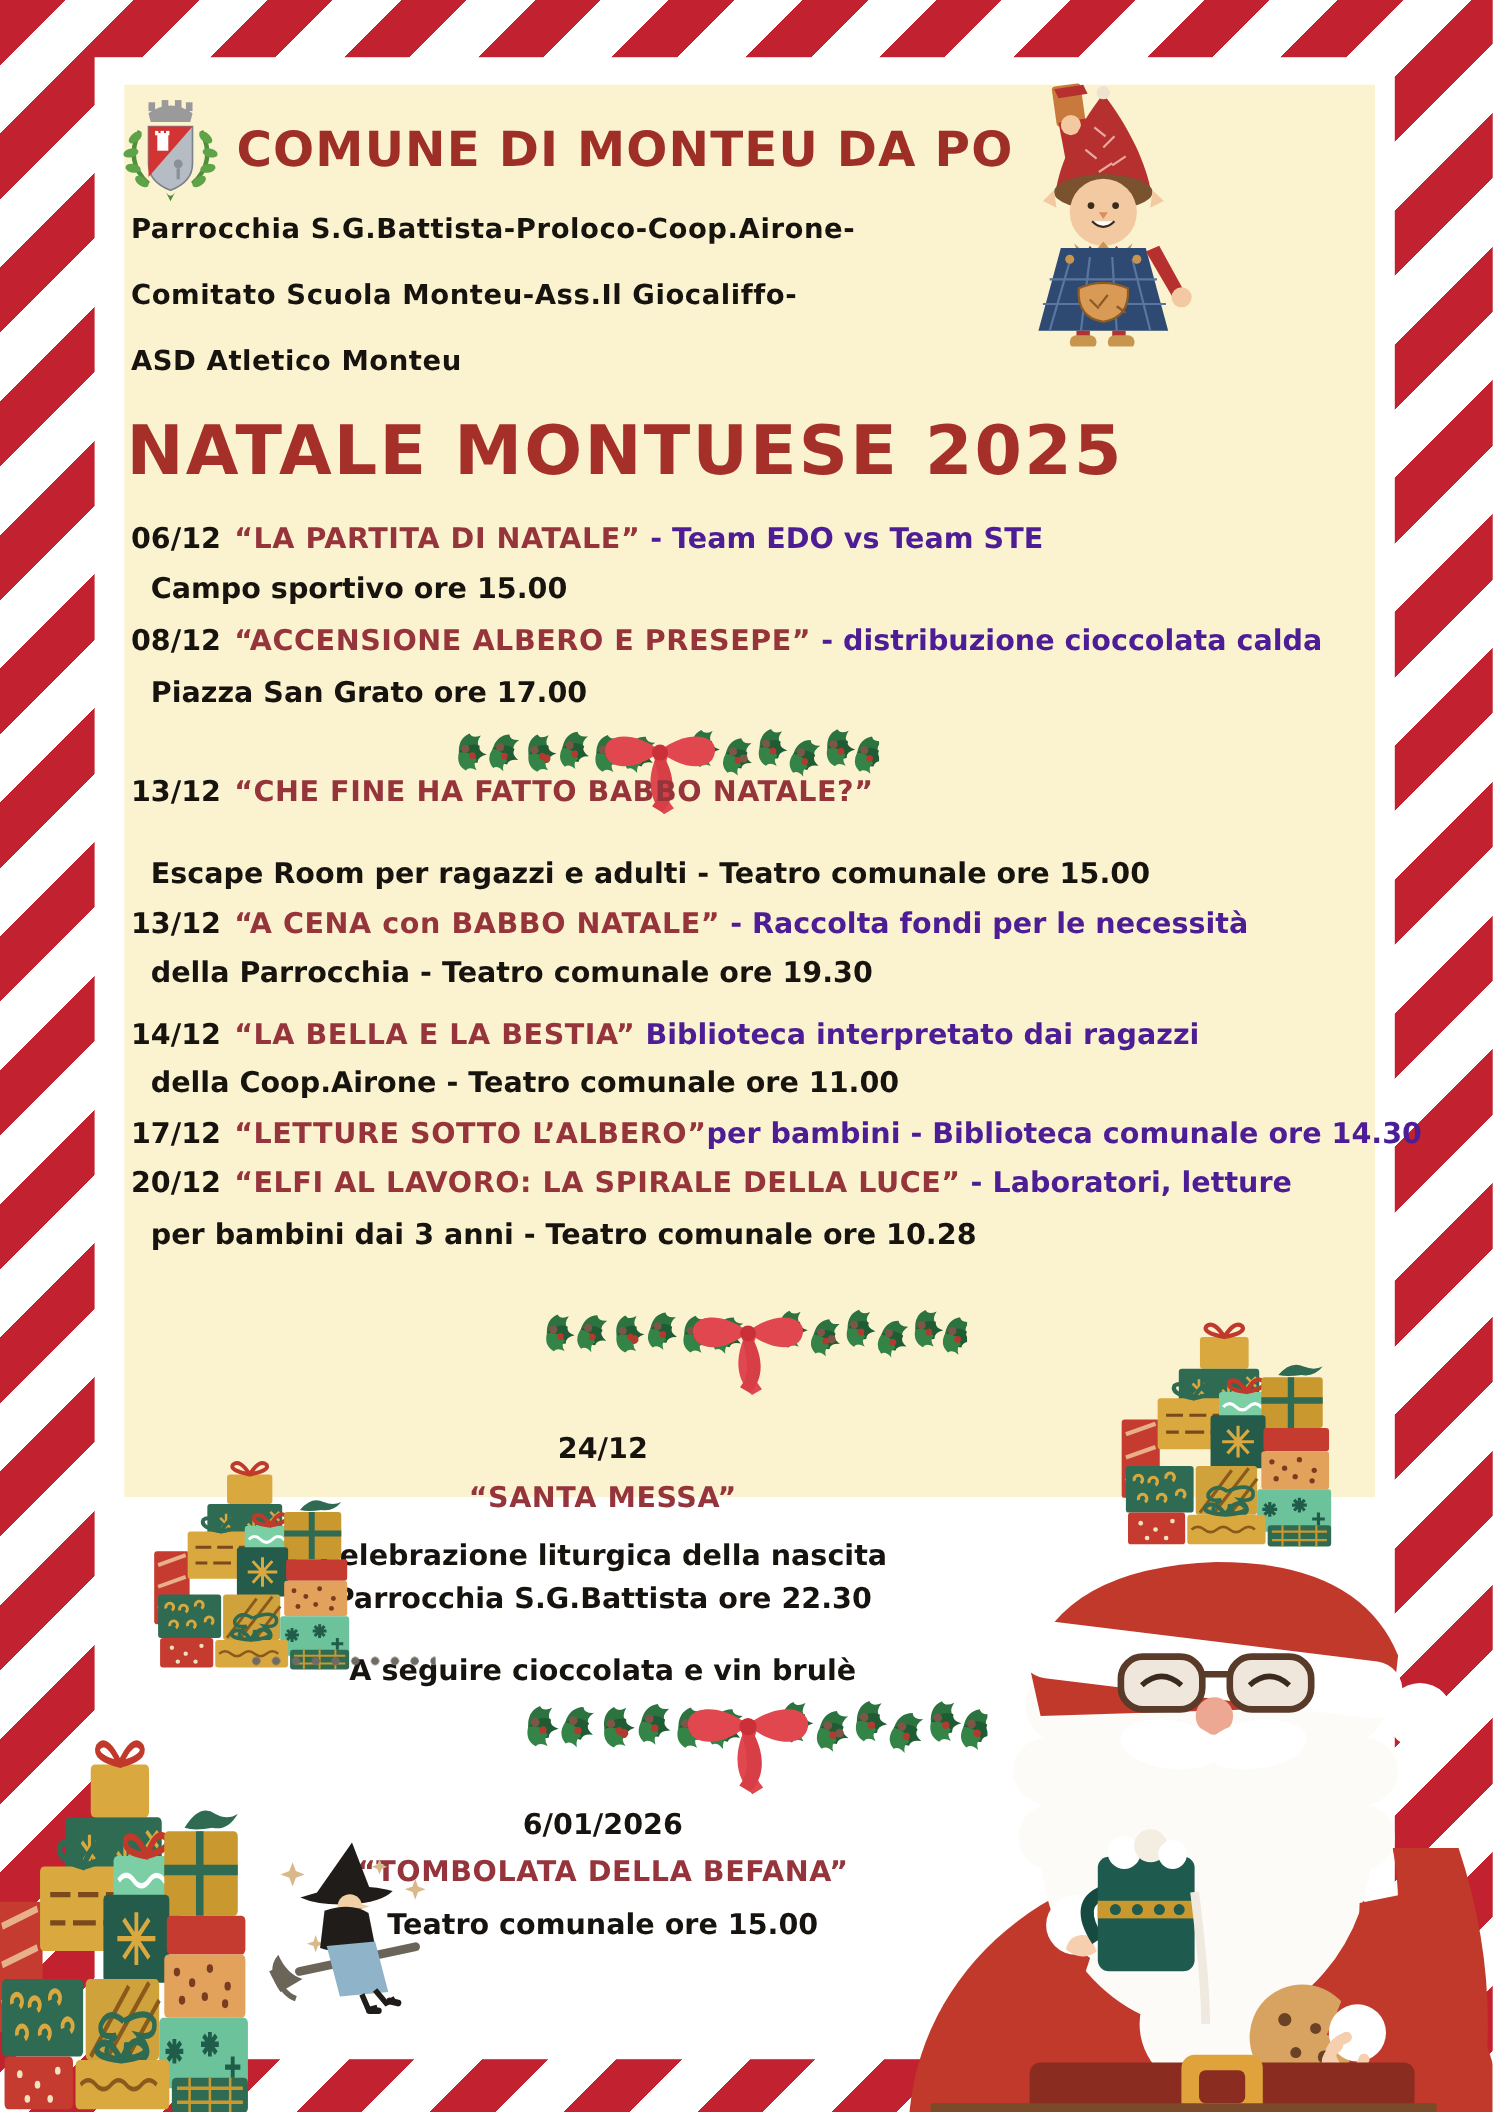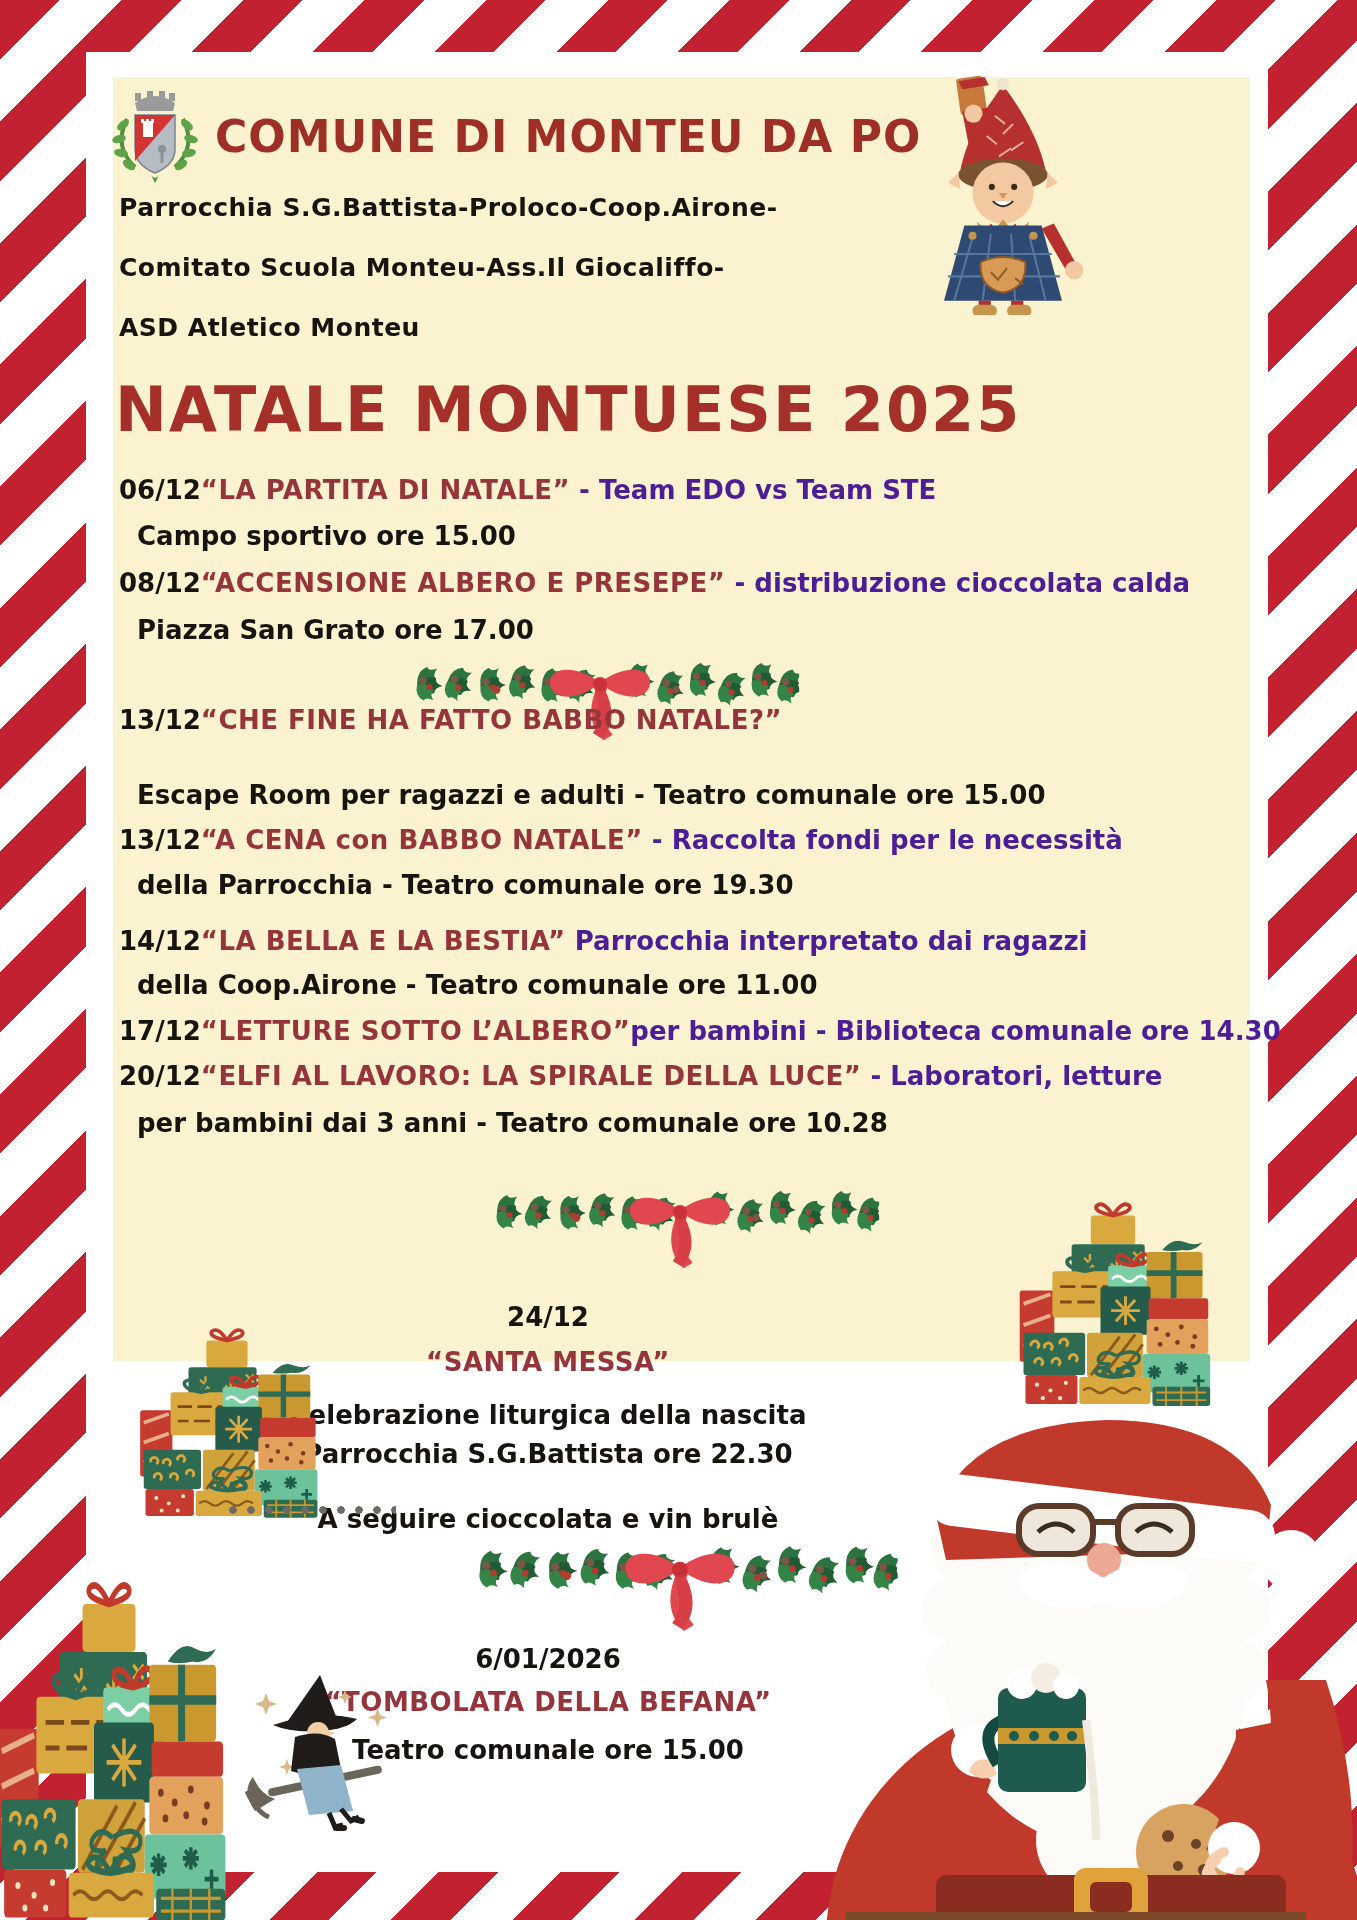--- a/index.html
+++ b/index.html
@@ -8,21 +8,21 @@
        background:repeating-linear-gradient(135deg,#c2212f 0 42px,#ffffff 42px 86px);}
   #poster{position:absolute;inset:0;}
   .white-mat{position:absolute;left:86px;top:52px;width:1182px;height:1820px;background:#ffffff;}
   .panel{position:absolute;left:113px;top:77px;width:1137px;height:1284px;background:#fbf2d0;}
   .abs{position:absolute;}
   .muni{position:absolute;left:102px;top:34px;font-size:44px;font-weight:800;color:#9e2f27;letter-spacing:1px;}
   .org{position:absolute;left:6px;font-size:25px;font-weight:700;color:#171410;letter-spacing:.5px;}
   .main-title{position:absolute;left:2px;top:296px;font-size:62px;font-weight:800;color:#a5302a;letter-spacing:2px;white-space:nowrap;}
   .line{position:absolute;left:6px;font-size:26px;font-weight:700;color:#171410;white-space:nowrap;}
   .cont{left:24px;}
-  .d{color:#171410;}
+  .d{margin-right:12px;color:#171410;}
   .t{color:#96343c;letter-spacing:.5px;}
   .b{color:#4c1d95;}
   .center-block{position:absolute;left:170px;width:530px;text-align:center;font-size:26px;font-weight:700;color:#171410;white-space:nowrap;margin-top:19px;}
   .center-block.red{color:#96343c;letter-spacing:.5px;}
   .divider{position:absolute;}
   .dots{position:absolute;height:10px;
         background-image:radial-gradient(circle at 5px 5px,#6f6a64 3.5px,transparent 4px);
         background-size:18px 10px;background-repeat:repeat-x;}
   .deco{position:absolute;}
 </style>
@@ -225,21 +225,21 @@
     <div class="line cont" style="top:538px">Piazza San Grato ore 17.00</div>
 
     <svg class="divider" style="left:287px;top:580px" width="400" height="86" viewBox="0 0 440 95">
         <use href="#sym-divider"></use>
       </svg>
 
     <div class="line" style="top:628px"><span class="d">13/12</span><span class="t">“CHE FINE HA FATTO BABBO NATALE?”</span><span class="b"></span></div>
     <div class="line cont" style="top:703px">Escape Room per ragazzi e adulti - Teatro comunale ore 15.00</div>
     <div class="line" style="top:748px"><span class="d">13/12</span><span class="t">“A CENA con BABBO NATALE”</span><span class="b"> - Raccolta fondi per le necessità</span></div>
     <div class="line cont" style="top:793px">della Parrocchia - Teatro comunale ore 19.30</div>
-    <div class="line" style="top:849px"><span class="d">14/12</span><span class="t">“LA BELLA E LA BESTIA”</span><span class="b"> Parrocchia interpretato dai ragazzi</span></div>
+    <div class="line" style="top:849px"><span class="d">14/12</span><span class="t">“LA BELLA E LA BESTIA”</span><span class="b"> Biblioteca interpretato dai ragazzi</span></div>
     <div class="line cont" style="top:893px">della Coop.Airone - Teatro comunale ore 11.00</div>
     <div class="line" style="top:939px"><span class="d">17/12</span><span class="t">“LETTURE SOTTO L’ALBERO”</span><span class="b">per bambini - Biblioteca comunale ore 14.30</span></div>
     <div class="line" style="top:984px"><span class="d">20/12</span><span class="t">“ELFI AL LAVORO: LA SPIRALE DELLA LUCE”</span><span class="b"> - Laboratori, letture</span></div>
     <div class="line cont" style="top:1031px">per bambini dai 3 anni - Teatro comunale ore 10.28</div>
 
     <svg class="divider" style="left:367px;top:1108px" width="400" height="86" viewBox="0 0 440 95">
         <use href="#sym-divider"></use>
       </svg>
 
     <div class="center-block" style="top:1206px">24/12</div>

